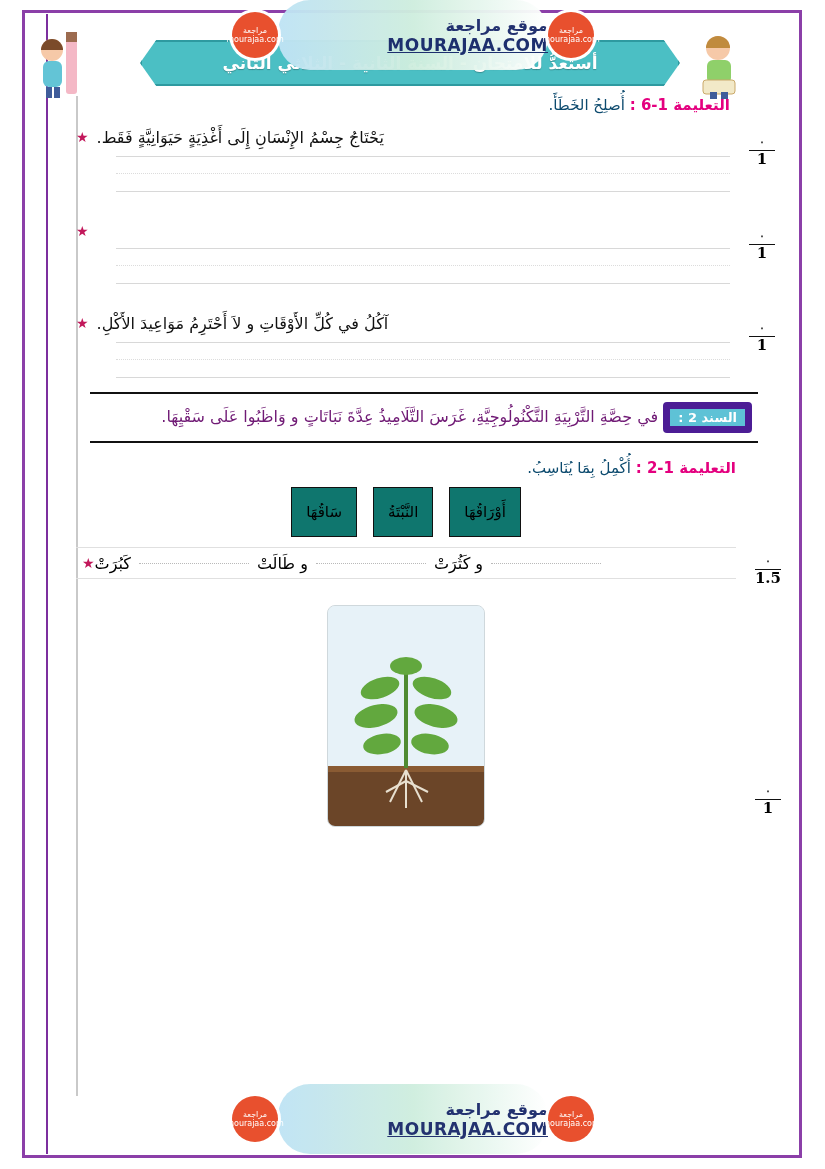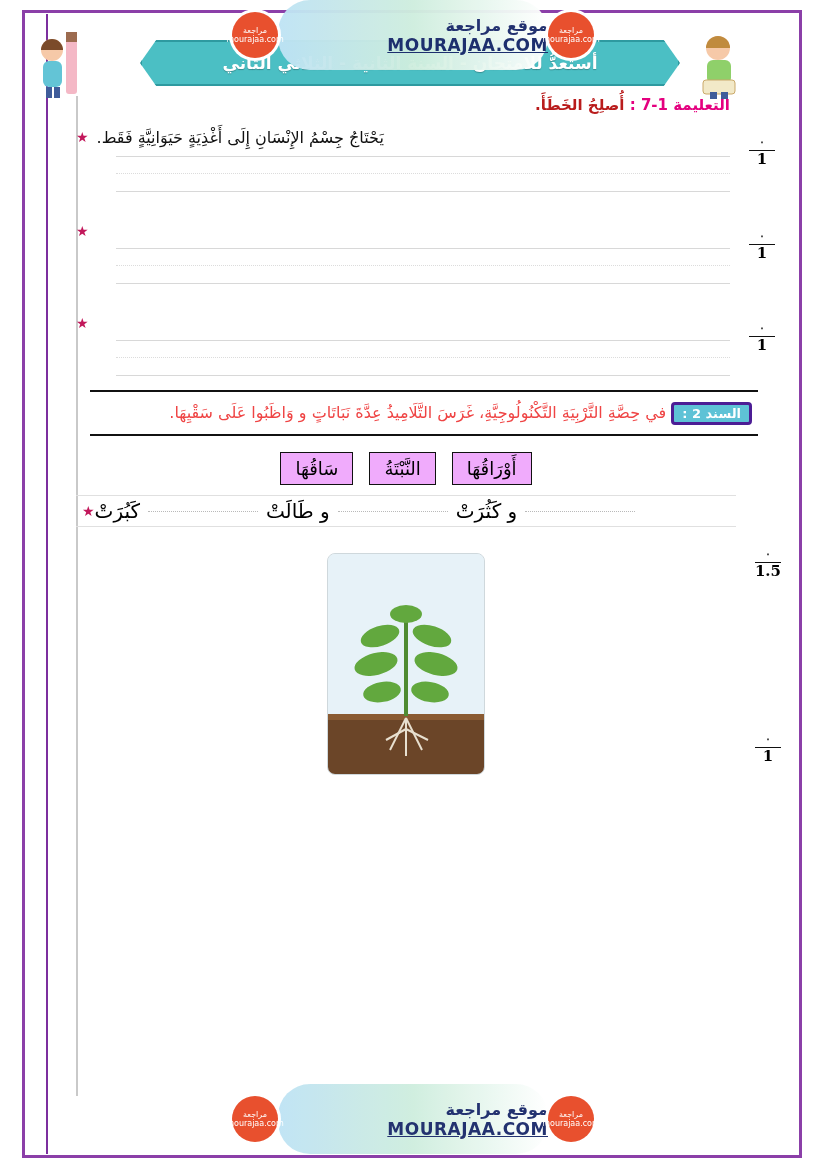--- a/index.html
+++ b/index.html
@@ -56,21 +56,21 @@
     direction:rtl;
   }
   .vline{
     position:absolute;left:0;top:0;width:2px;height:100%;
     background:#c9c9c9;
   }
   .task-title{
     color:#e4007f;font-size:15px;font-weight:bold;
     direction:rtl;text-align:right;
   }
-  .task-title .sub{color:#b91c1c;font-weight:bold;}
+  .task-title .sub{color:#0c4a6e;font-weight:normal;}
   .bullet-line{
     display:flex;flex-direction:row-reverse;justify-content:flex-start;
     align-items:flex-start;gap:8px;direction:rtl;
   }
   .star{color:#c2185b;font-size:14px;line-height:22px;}
   .sent{font-size:16px;color:#111;line-height:24px;}
   .ruled{
     width:614px;height:34px;margin:6px 0 0 0;
     border-top:1px solid #d8d8d8;
     border-bottom:1px solid #d8d8d8;
@@ -87,36 +87,36 @@
   .score .num{font-size:13px;display:block;line-height:12px;}
   .score .bar{display:block;border-top:1.6px solid #111;width:26px;margin:2px auto 0;}
   .score .den{font-size:15px;display:block;line-height:16px;font-weight:bold;}
   
   .support{
     position:relative;border-top:2px solid #111;border-bottom:2px solid #111;
     padding:8px 6px 8px 6px;margin-top:14px;
   }
   .support-tag{
     display:inline-block;background:#5ec2d6;color:#fff;font-size:13px;font-weight:bold;
-    border:3px solid #4c1d95;border-radius:4px;padding:1px 8px;vertical-align:middle;
-  }
-  .support-text{font-size:16px;line-height:26px;color:#ef4444;}
+    border:7px solid #4c1d95;border-radius:4px;padding:1px 8px;vertical-align:middle;
+  }
+  .support-text{font-size:16px;line-height:26px;color:#701a75;}
   
   .wordboxes{
     display:flex;flex-direction:row;justify-content:center;gap:16px;margin-top:10px;
   }
   .wordbox{
-    border:1.5px solid #111;padding:5px 14px;font-size:18px;background:#f0abfc;
+    border:1.5px solid #111;padding:15px 14px;font-size:15px;background:#0f766e;
   }
   .fillline{
     position:relative;height:30px;margin-top:10px;
     display:flex;flex-direction:row-reverse;align-items:center;gap:0px;
     border-top:1px solid #e0e0e0;border-bottom:1px solid #e0e0e0;
   }
-  .fillline .seg{font-size:20px;white-space:nowrap;}
+  .fillline .seg{font-size:16px;white-space:nowrap;}
   .dots{
     flex:0 0 110px;border-bottom:1px dotted #b9b9b9;height:1px;margin:0 8px;
   }
   
   .plant-frame{
     margin:10px auto 0;width:156px;height:220px;border:1px solid #cfd8dc;
     background:#eaf3f7;border-radius:8px;overflow:hidden;position:relative;
   }
   
   .wm{
@@ -176,21 +176,21 @@
       <rect x="31" y="64" width="7" height="7" fill="#3f5c9a"></rect>
     </svg>
   </div>
 
   <div class="content">
     <div class="vline"></div>
 
     <div style="position:relative;margin:0 18px 0 0;padding-right:6px;">
 
       <div class="task-title" style="text-align:right;">
-        <span>التعليمة 1-7 :</span><span class="sub"> أُصلِحُ الخَطَأَ.</span>
+        <span>التعليمة 1-6 :</span><span class="sub"> أُصلِحُ الخَطَأَ.</span>
       </div>
 
       <div style="position:relative;margin-top:12px;">
         <div class="bullet-line">
           <span class="star">★</span>
           <span class="sent">يَحْتَاجُ جِسْمُ الإِنْسَانِ إِلَى أَغْذِيَةٍ حَيَوَانِيَّةٍ فَقَط.</span>
         </div>
         <div class="ruled"></div>
         <div class="score" style="top:10px;">
           <span class="num">٠</span>
@@ -207,38 +207,42 @@
         <div class="score" style="top:10px;">
           <span class="num">٠</span>
           <span class="bar"></span>
           <span class="den">1</span>
         </div>
       </div>
 
       <div style="position:relative;margin-top:28px;">
         <div class="bullet-line">
           <span class="star">★</span>
+          <span class="sent">آكُلُ في كُلِّ الأَوْقَاتِ و لاَ أَحْتَرِمُ مَوَاعِيدَ الأَكْلِ.</span>
         </div>
         <div class="ruled"></div>
         <div class="score" style="top:10px;">
           <span class="num">٠</span>
           <span class="bar"></span>
           <span class="den">1</span>
         </div>
       </div>
     </div>
 
     <div class="support" style="margin-right:-4px;width:668px;box-sizing:border-box;">
       <div style="text-align:right;">
         <span class="support-tag">السند 2 :</span>
         <span class="support-text">في حِصَّةِ التَّرْبِيَةِ التَّكْنُولُوجِيَّةِ، غَرَسَ التَّلَامِيذُ عِدَّةَ نَبَاتَاتٍ و وَاظَبُوا عَلَى سَقْيِهَا.</span>
       </div>
     </div>
 
     <div style="position:relative;margin:16px 18px 0 0;">
+      <div class="task-title" style="text-align:right;">
+        <span>التعليمة 1-2 :</span><span class="sub"> أُكْمِلُ بِمَا يُنَاسِبُ.</span>
+      </div>
 
       <div class="wordboxes">
         <div class="wordbox">أَوْرَاقُهَا</div>
         <div class="wordbox">النَّبْتَةُ</div>
         <div class="wordbox">سَاقُهَا</div>
       </div>
 
       <div class="fillline">
         <span class="star" style="margin-left:6px;">★</span>
         <span class="seg">كَبُرَتْ</span>

